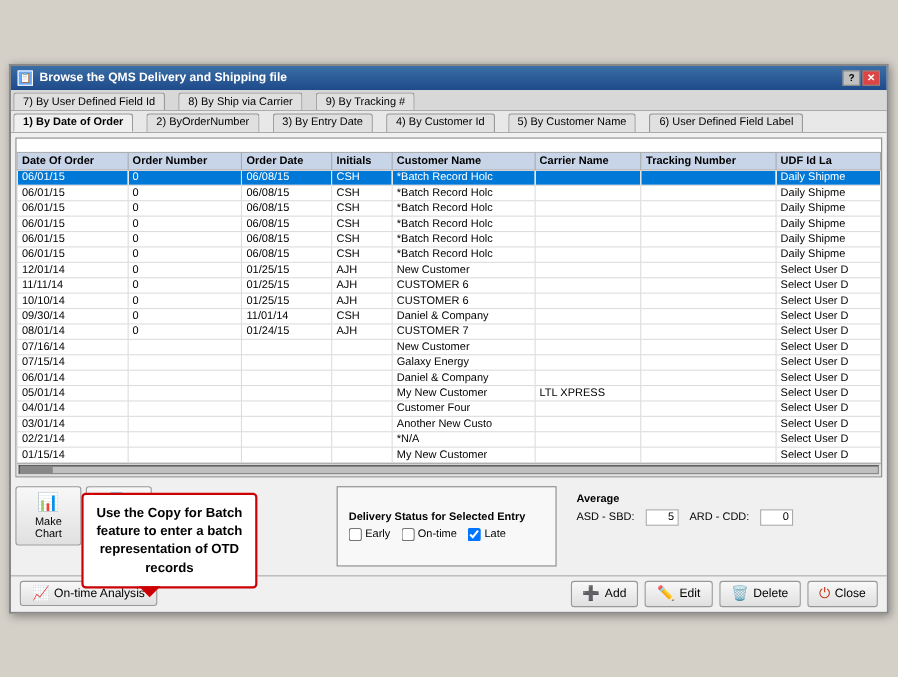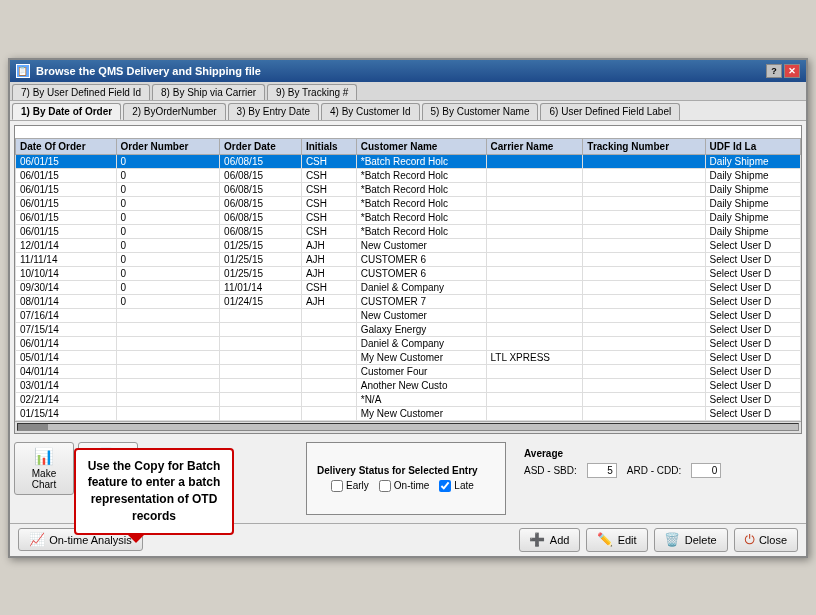--- a/index.html
+++ b/index.html
@@ -74,21 +74,21 @@
       padding: 2px 2px 0 2px;
     }
     .tab-row.top {
       background: #d8d8d8;
     }
     .tab {
       background: #e0e0e0;
       border: 1px solid #999;
       border-bottom: none;
       padding: 2px 8px;
-      margin-right: 2px;
+      margin-right: 12px;
       cursor: pointer;
       font-size: 10px;
       color: #000;
       border-radius: 3px 3px 0 0;
     }
     .tab.active {
       background: #f0f0f0;
       border-bottom: 1px solid #f0f0f0;
       font-weight: bold;
       z-index: 1;
@@ -208,21 +208,20 @@
     .delivery-status-box .ds-title {
       font-size: 10px;
       margin-bottom: 4px;
       font-weight: bold;
     }
     .checkbox-row {
       display: flex;
       gap: 10px;
       align-items: center;
       font-size: 10px;
-      margin-left: 14px;
     }
     .checkbox-item {
       display: flex;
       align-items: center;
       gap: 3px;
     }
     .checkbox-item input[type=checkbox] {
       width: 12px;
       height: 12px;
     }

